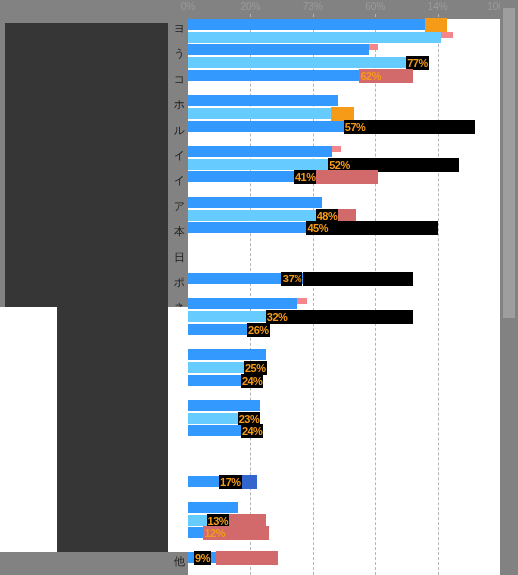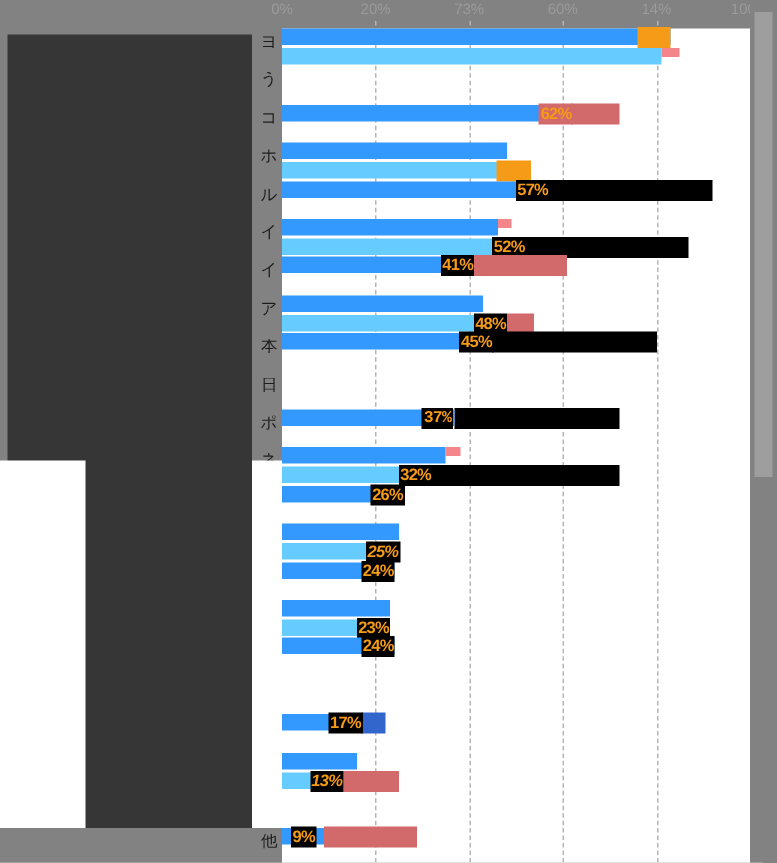--- a/index.html
+++ b/index.html
@@ -155,20 +155,26 @@
   <div class="gridline" style="left: 62.4px;"></div>
       <div class="gridline" style="left: 124.8px;"></div>
       <div class="gridline" style="left: 187.2px;"></div>
       <div class="gridline" style="left: 249.6px;"></div>
       <div class="row" style="top: 5px; height: 25.4px;">
         <div class="bar bar-a" style="top: 0px; width: 258.96px; background: rgb(51, 153, 255);"></div>
         <span class="val on-plain" style="top: -1px; left: 236.96px; color: rgb(245, 155, 24); background: rgb(245, 155, 24);">83%</span>
         <div class="bar bar-b" style="top: 13px; width: 252.72px; background: rgb(102, 204, 255);"></div>
         <div class="seg" style="top: 13px; height: 6px; left: 252.72px; width: 12.48px; background: rgb(244, 134, 139);"></div>
       </div>
+      <div class="row" style="top: 30.4px; height: 25.4px;">
+        <div class="bar bar-a" style="top: 0px; width: 180.96px; background: rgb(51, 153, 255);"></div>
+        <div class="seg" style="top: 0px; height: 6px; left: 180.96px; width: 9.36px; background: rgb(244, 134, 139);"></div>
+        <div class="bar bar-b" style="top: 13px; width: 240.24px; background: rgb(102, 204, 255);"></div>
+        <span class="val" style="top: 12px; left: 218.24px;">77%</span>
+      </div>
       <div class="row" style="top: 55.8px; height: 25.4px;">
         <div class="seg" style="top: -1px; height: 14px; left: 193.44px; width: 31.2px; background: rgb(210, 105, 107);"></div>
         <div class="bar bar-a" style="top: 0px; width: 193.44px; background: rgb(51, 153, 255);"></div>
         <span class="val on-red" style="top: -1px; left: 171.44px;">62%</span>
       </div>
       <div class="row" style="top: 81.2px; height: 25.4px;">
         <div class="bar bar-a" style="top: 0px; width: 149.76px; background: rgb(51, 153, 255);"></div>
         <div class="bar bar-b" style="top: 13px; width: 165.36px; background: rgb(102, 204, 255);"></div>
         <span class="val on-plain" style="top: 12px; left: 143.36px; color: rgb(245, 155, 24); background: rgb(245, 155, 24);">53%</span>
       </div>
@@ -212,45 +218,50 @@
         <div class="bar bar-b" style="top: 13px; width: 99.84px; background: rgb(102, 204, 255);"></div>
         <span class="val" style="top: 12px; left: 77.84px;">32%</span>
       </div>
       <div class="row" style="top: 309.8px; height: 25.4px;">
         <div class="bar bar-a" style="top: 0px; width: 81.12px; background: rgb(51, 153, 255);"></div>
         <span class="val" style="top: -1px; left: 59.12px;">26%</span>
       </div>
       <div class="row" style="top: 335.2px; height: 25.4px;">
         <div class="bar bar-a" style="top: 0px; width: 78px; background: rgb(51, 153, 255);"></div>
         <div class="bar bar-b" style="top: 13px; width: 78px; background: rgb(102, 204, 255);"></div>
-        <span class="val" style="top: 12px; left: 56px; font-style: italic;">25%</span>
+        <span class="val" style="top: 12px; left: 56px;">25%</span>
       </div>
       <div class="row" style="top: 360.6px; height: 25.4px;">
         <div class="bar bar-a" style="top: 0px; width: 74.88px; background: rgb(51, 153, 255);"></div>
         <span class="val" style="top: -1px; left: 52.88px;">24%</span>
       </div>
       <div class="row" style="top: 386px; height: 25.4px;">
         <div class="bar bar-a" style="top: 0px; width: 71.76px; background: rgb(51, 153, 255);"></div>
         <div class="bar bar-b" style="top: 13px; width: 71.76px; background: rgb(102, 204, 255);"></div>
         <span class="val" style="top: 12px; left: 49.76px;">23%</span>
       </div>
       <div class="row" style="top: 411.4px; height: 25.4px;">
         <div class="bar bar-a" style="top: 0px; width: 74.88px; background: rgb(51, 153, 255);"></div>
         <span class="val" style="top: -1px; left: 52.88px;">24%</span>
       </div>
       <div class="row" style="top: 462.2px; height: 25.4px;">
         <div class="seg" style="top: -1px; height: 14px; left: 53.04px; width: 15.6px; background: rgb(51, 102, 204);"></div>
         <div class="bar bar-a" style="top: 0px; width: 53.04px; background: rgb(51, 153, 255);"></div>
         <span class="val" style="top: -1px; left: 31.04px;">17%</span>
       </div>
-      <div class="row" style="top: 487.6px; height: 25.4px; font-style: italic;">
+      <div class="row" style="top: 487.6px; height: 25.4px;">
         <div class="bar bar-a" style="top: 0px; width: 49.92px; background: rgb(51, 153, 255);"></div>
         <div class="seg" style="top: 12px; height: 14px; left: 40.56px; width: 37.44px; background: rgb(210, 105, 107);"></div>
         <div class="bar bar-b" style="top: 13px; width: 40.56px; background: rgb(102, 204, 255);"></div>
         <span class="val" style="top: 12px; left: 18.56px;">13%</span>
+      </div>
+      <div class="row" style="top: 513px; height: 25.4px;">
+        <div class="seg" style="top: -1px; height: 14px; left: 37.44px; width: 43.68px; background: rgb(210, 105, 107);"></div>
+        <div class="bar bar-a" style="top: 0px; width: 37.44px; background: rgb(51, 153, 255);"></div>
+        <span class="val on-red" style="top: -1px; left: 15.44px;">12%</span>
       </div>
       <div class="row" style="top: 538.4px; height: 25.4px;">
         <div class="seg" style="top: -1px; height: 14px; left: 28.08px; width: 62.4px; background: rgb(210, 105, 107);"></div>
         <div class="bar bar-a" style="top: 0px; width: 28.08px; background: rgb(51, 153, 255);"></div>
         <span class="val" style="top: -1px; left: 6.08px;">9%</span>
       </div>
     </div>
 
   <div class="overlay">
     <span class="overlay-text"></span>

